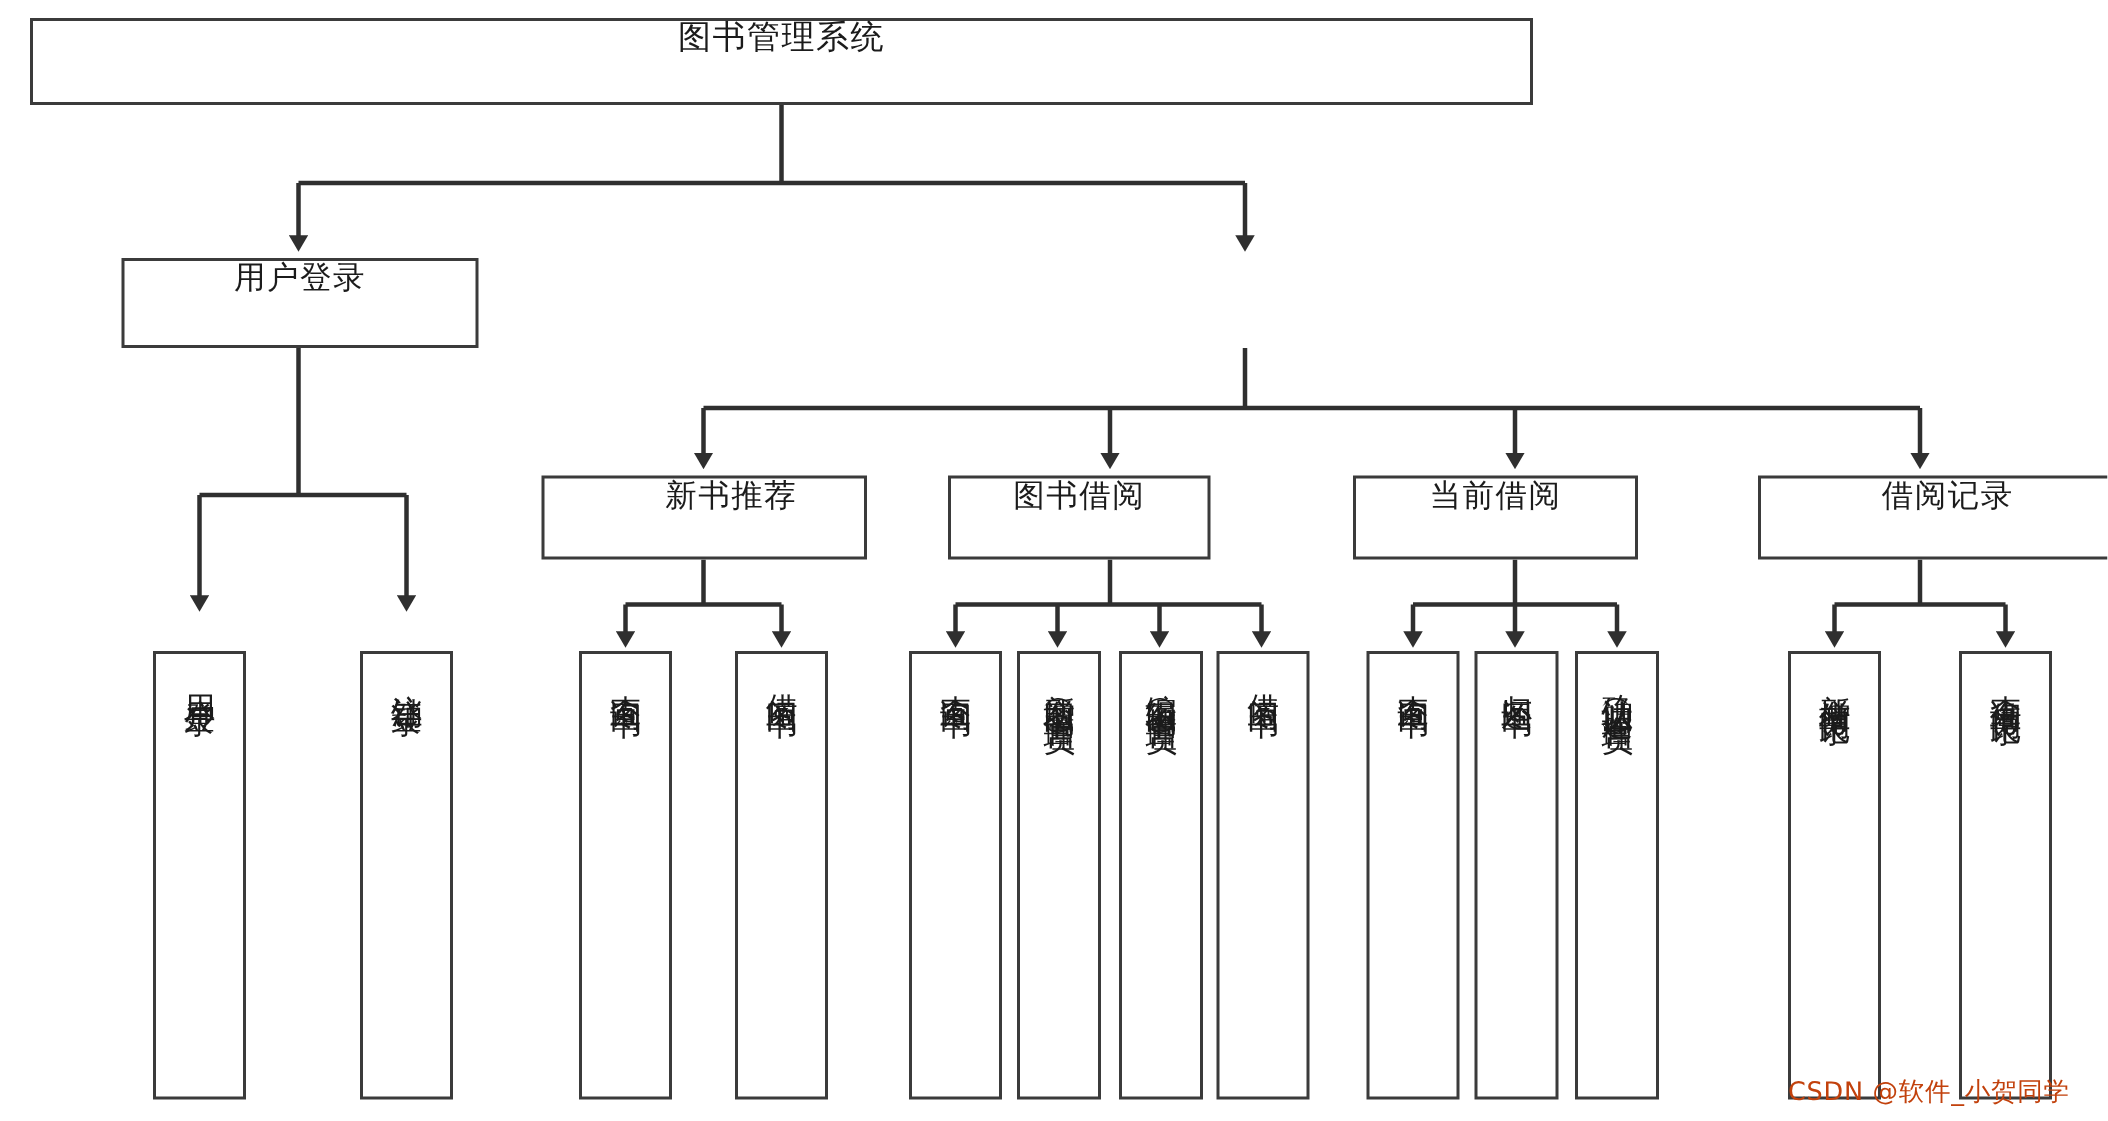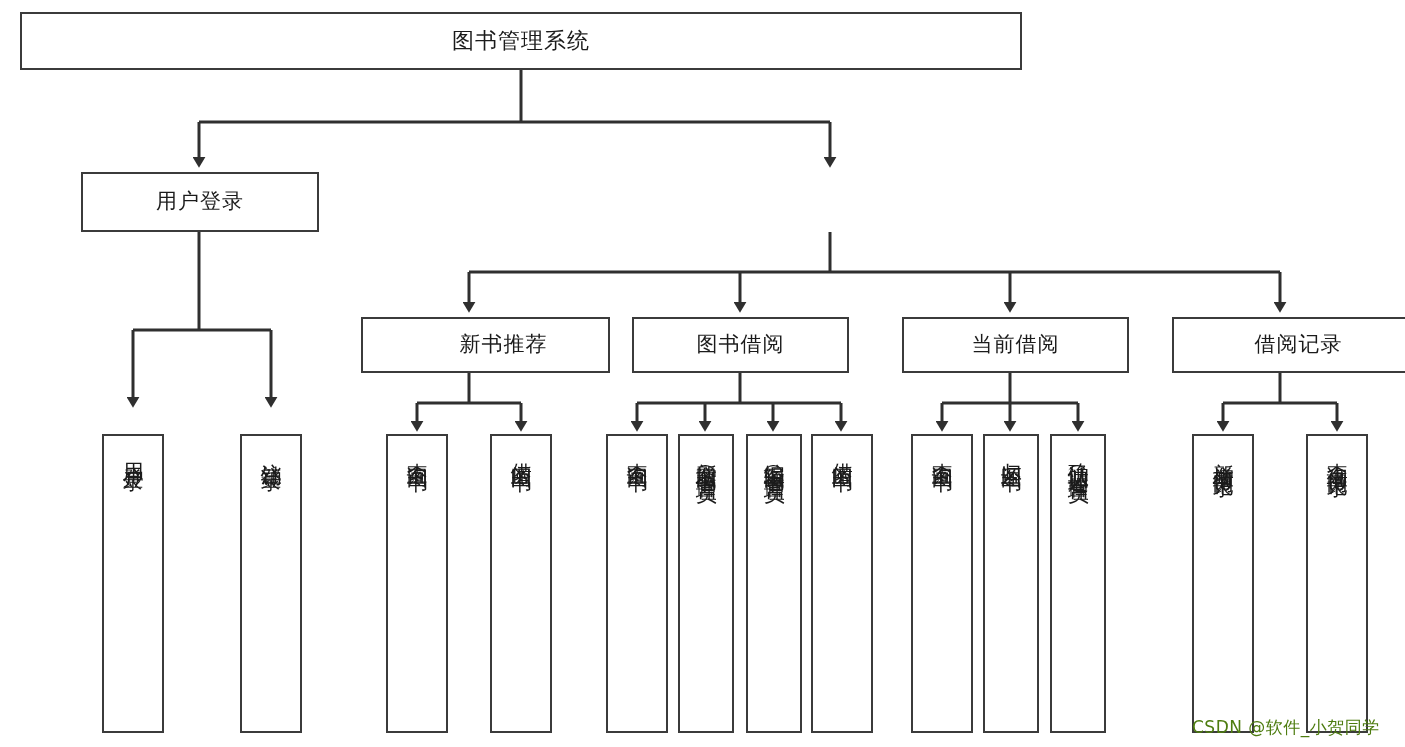--- a/index.html
+++ b/index.html
@@ -21,21 +21,20 @@
     width:1405px;
     height:747px;
     pointer-events:none;
   }
   .node{
     position:absolute;
     box-sizing:border-box;
     background:#ffffff;
     border:2.5px solid #3b3b3b;
     display:flex;
-    align-items:center;
     justify-content:center;
     z-index:3;
   }
   .node .lbl{
     font-size:21px;
     line-height:1.1;
     color:#1b1b1b;
     letter-spacing:1px;
     white-space:nowrap;
   }
@@ -51,21 +50,21 @@
     font-size:21px;
     line-height:1.45;
     letter-spacing:3px;
     white-space:normal;
     max-height:275px;
   }
   .node.leaf.tall .lbl{ max-height:268px; }
   .watermark{
     position:absolute;
     font-size:17px;
-    color:#4d7c0f;
+    color:#c2410c;
     letter-spacing:0.5px;
     white-space:nowrap;
     z-index:6;
     user-select:none;
   }
 </style>
 </head>
 <body>
 
 <div id="stage">
@@ -124,27 +123,27 @@
   </svg>
 
   <div class="node root" style="left:20px; top:12px; width:1002px; height:58px;">
     <span class="lbl">图书管理系统</span>
   </div>
 
   <div class="node" style="left:81px; top:172px; width:238px; height:60px;">
     <span class="lbl">用户登录</span>
   </div>
 
-  <div class="node" style="left:361px; top:317px; width:249px; height:56px;padding-left:36px;">
+  <div class="node" style="left:361px; top:317px; width:217px; height:56px;padding-left:36px;">
     <span class="lbl">新书推荐</span>
   </div>
-  <div class="node" style="left:632px; top:317px; width:217px; height:56px;">
+  <div class="node" style="left:632px; top:317px; width:175px; height:56px;">
     <span class="lbl">图书借阅</span>
   </div>
-  <div class="node" style="left:902px; top:317px; width:227px; height:56px;">
+  <div class="node" style="left:902px; top:317px; width:190px; height:56px;">
     <span class="lbl">当前借阅</span>
   </div>
   <div class="node" style="left:1172px; top:317px; width:253px; height:56px;">
     <span class="lbl">借阅记录</span>
   </div>
 
   <div class="node leaf" style="left:102px; top:434px; width:62px; height:299px;">
     <span class="lbl">用户登录</span>
   </div>
   <div class="node leaf" style="left:240px; top:434px; width:62px; height:299px;">

